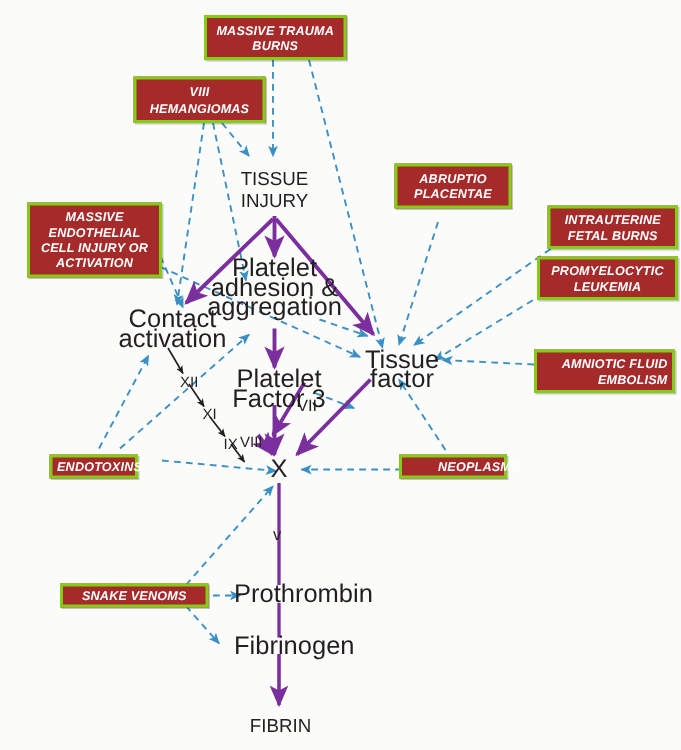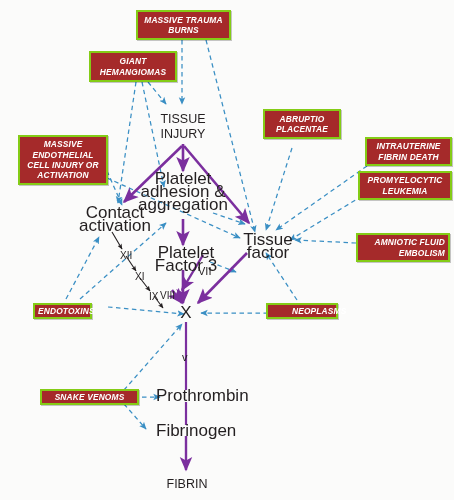--- a/index.html
+++ b/index.html
@@ -149,39 +149,39 @@
       <path d="M154,296 L163,308"></path>
     </g>
   </svg>
 
   <div class="ebox" style="left:136px; top:10px; width:95px; height:30px;">
     <span>MASSIVE TRAUMA
 BURNS</span>
   </div>
 
   <div class="ebox" style="left:89px; top:51px; width:88px; height:31px;">
-    <span>GIANT
+    <span>VIII
 HEMANGIOMAS</span>
   </div>
 
   <div class="ebox" style="left:18px; top:135px; width:90px; height:50px;">
     <span>MASSIVE
 ENDOTHELIAL
 CELL INJURY
 OR ACTIVATION</span>
   </div>
 
   <div class="ebox" style="left:263px; top:109px; width:78px; height:30px;">
     <span>ABRUPTIO
 PLACENTAE</span>
   </div>
 
   <div class="ebox" style="left:365px; top:137px; width:87px; height:29px;">
     <span>INTRAUTERINE
-FIBRIN DEATH</span>
+FETAL BURNS</span>
   </div>
 
   <div class="ebox" style="left:358px; top:171px; width:94px; height:29px;">
     <span>PROMYELOCYTIC
 LEUKEMIA</span>
   </div>
 
   <div class="ebox" style="left:356px; top:233px; width:94px; height:29px;text-align:right;">
     <span>AMNIOTIC FLUID
 EMBOLISM</span>

